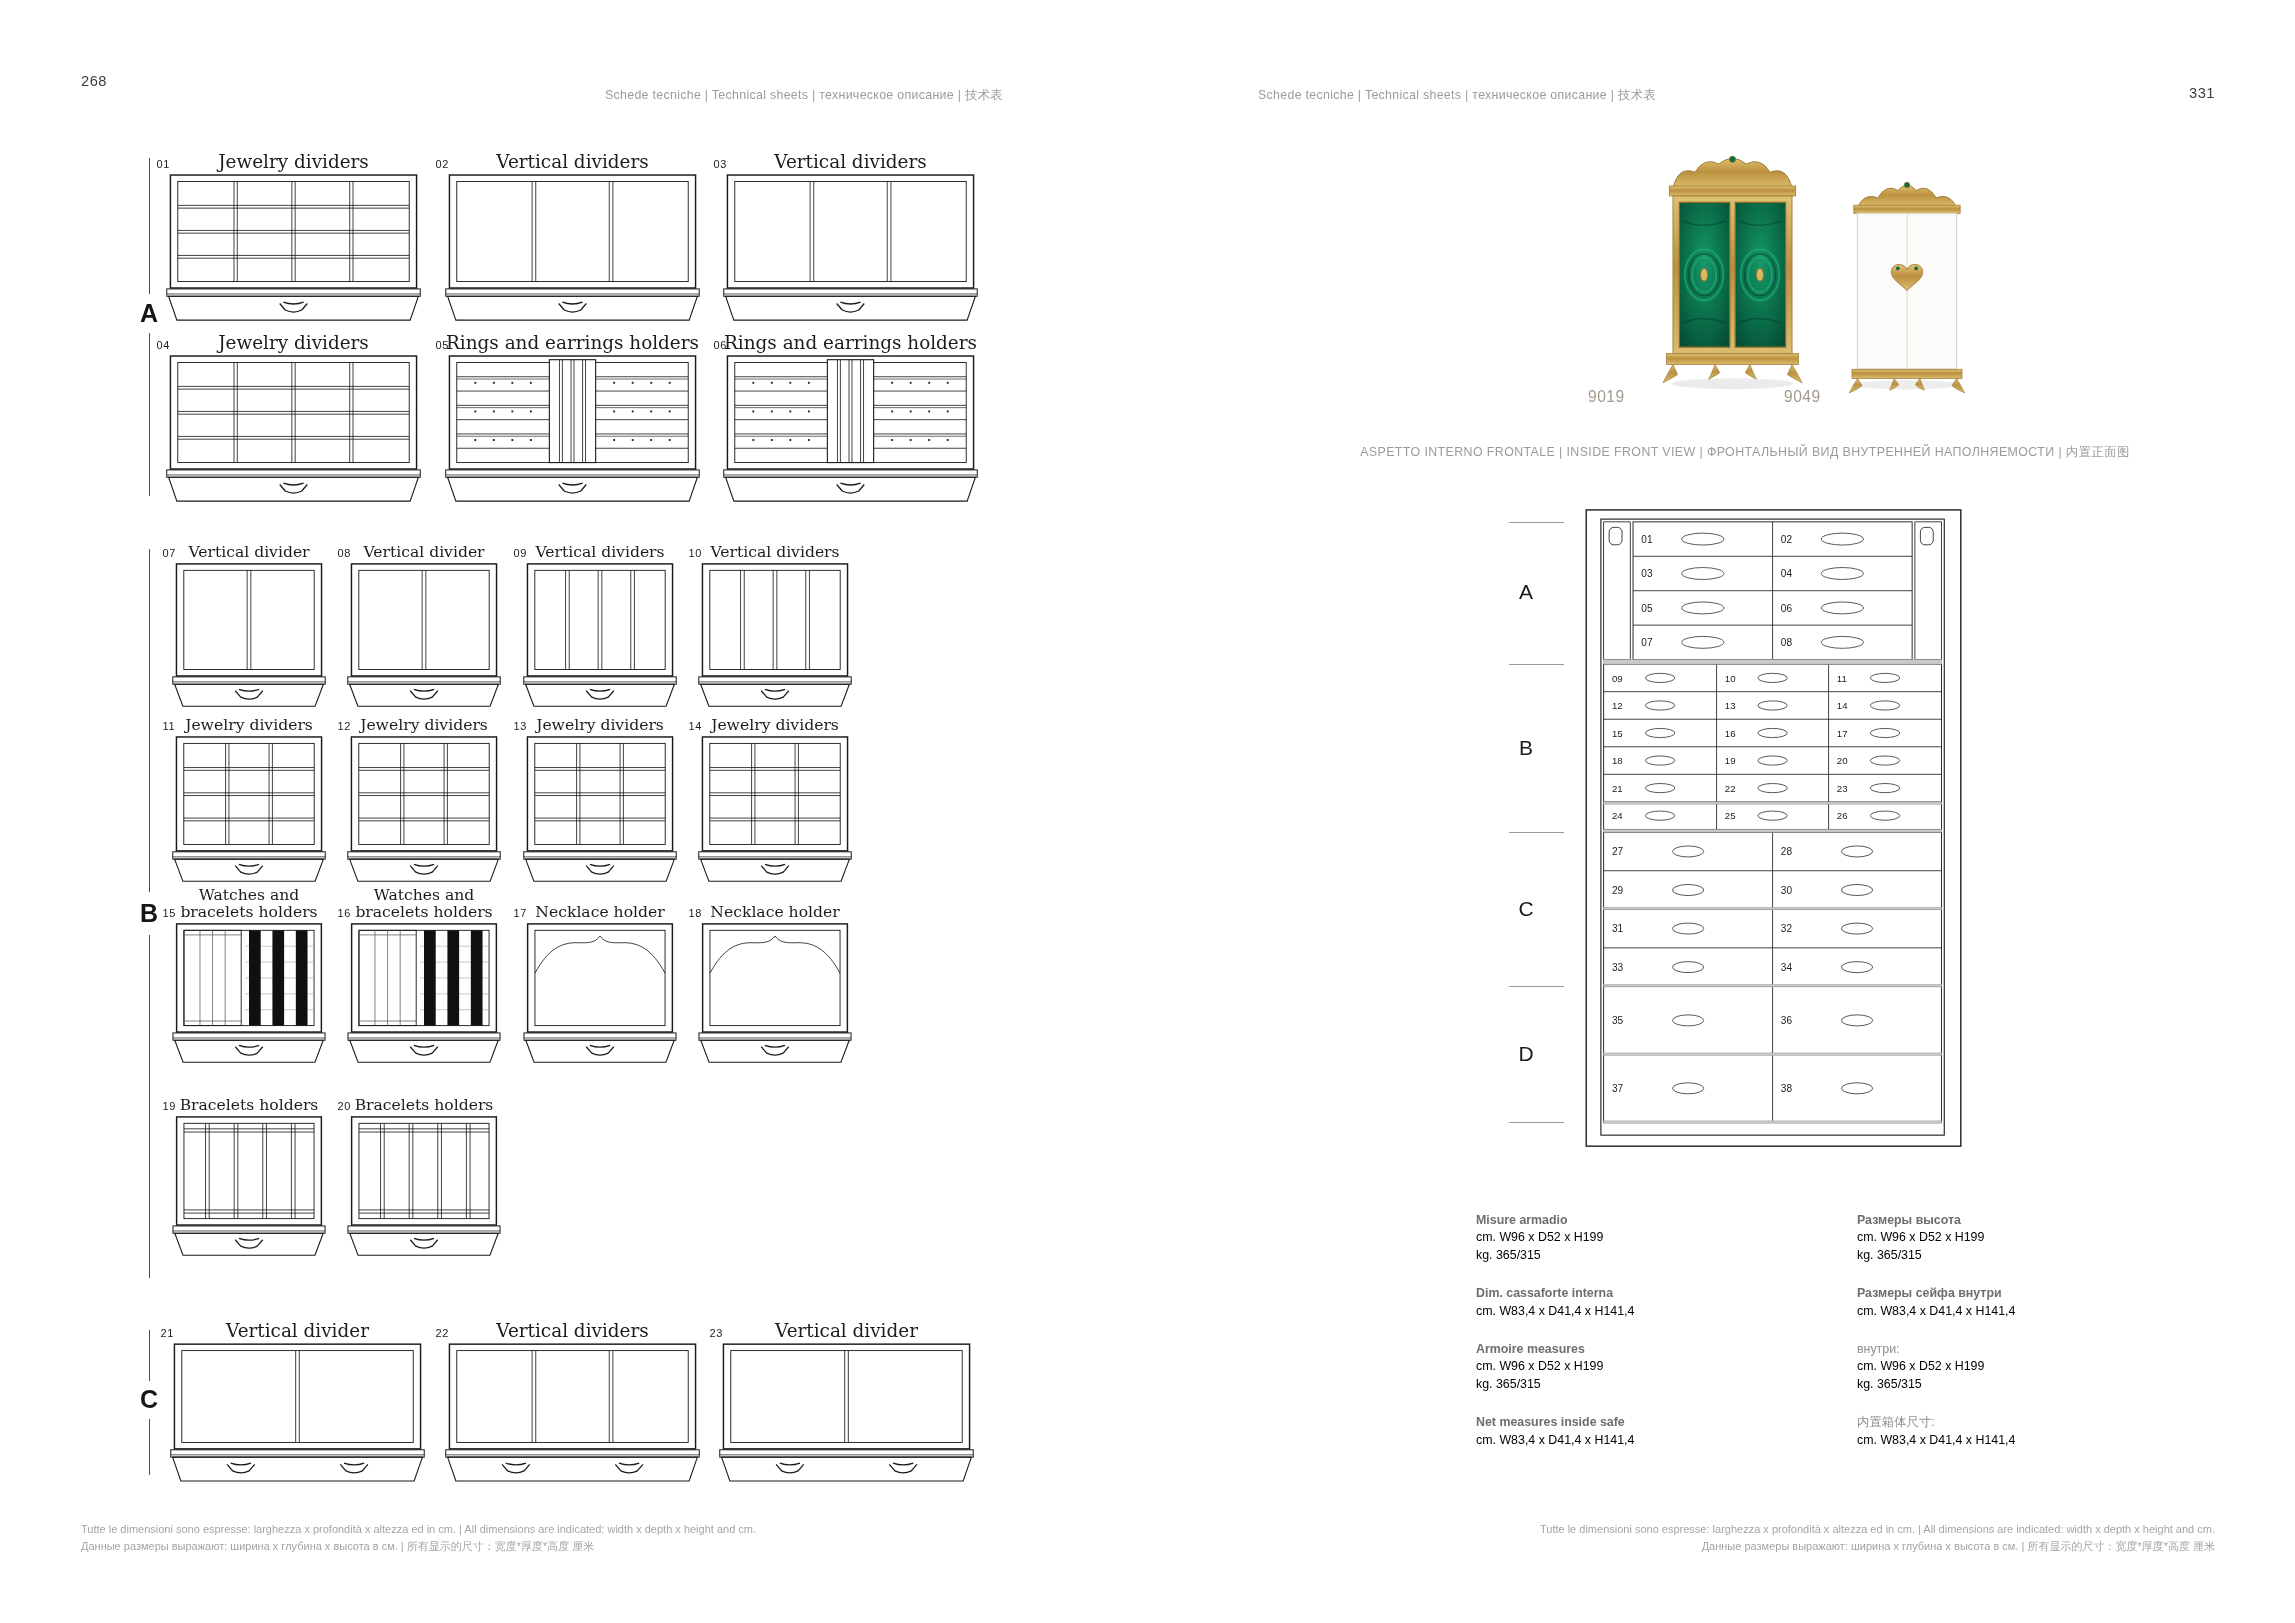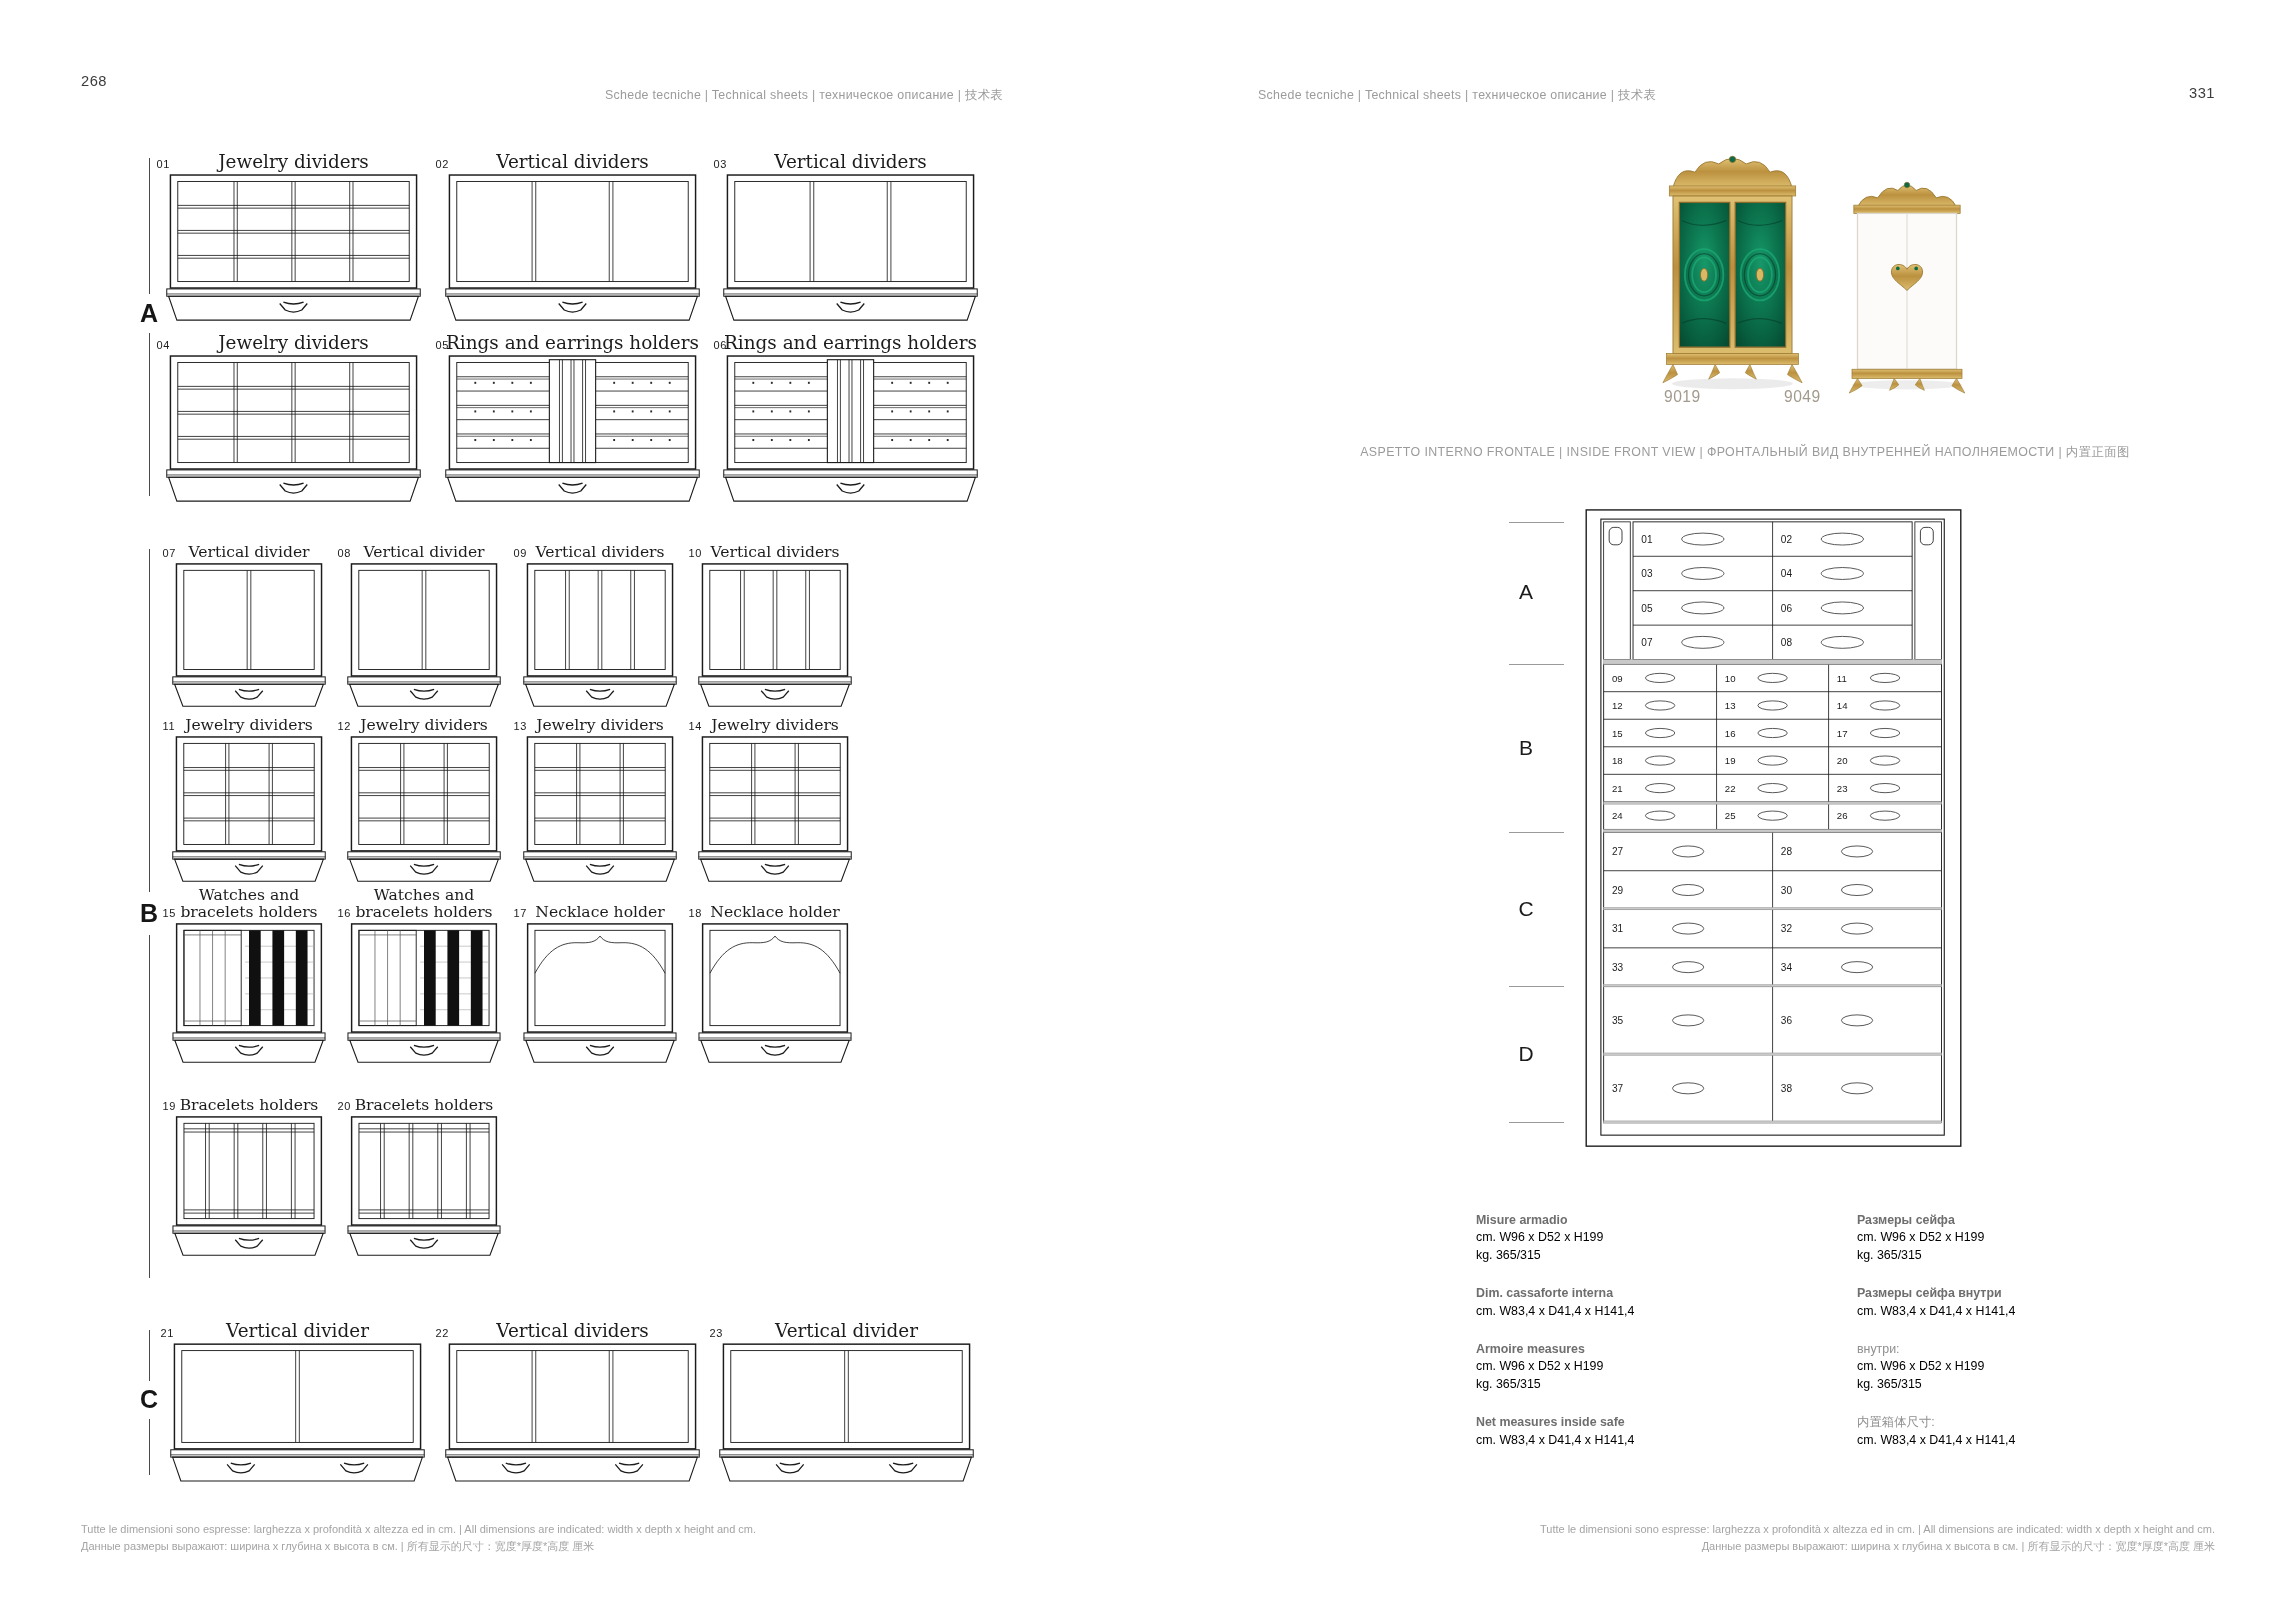--- a/index.html
+++ b/index.html
@@ -627,21 +627,21 @@
       <path d="M76 104 c-4 -8 -17 -7 -17 3 c0 8 10 13 17 20 c7 -7 17 -12 17 -20 c0 -10 -13 -11 -17 -3 z" fill="url(#gold2)" stroke="#9d7a33" stroke-width="1"></path>
       <circle cx="66" cy="103" r="2" fill="#0a6b46"></circle>
         <circle cx="86" cy="103" r="2" fill="#0a6b46"></circle>
       <rect x="16" y="213" width="120" height="10" fill="url(#gold2)" stroke="#9d7a33" stroke-width="0.8"></rect>
       <path d="M22 223 q-6 10 -9 16 q9 -4 14 -8 z" fill="url(#gold2)" stroke="#9d7a33" stroke-width="0.7"></path>
       <path d="M130 223 q6 10 9 16 q-9 -4 -14 -8 z" fill="url(#gold2)" stroke="#9d7a33" stroke-width="0.7"></path>
       <path d="M62 223 q-3 8 -5 13 q7 -3 10 -6 z" fill="url(#gold2)" stroke="#9d7a33" stroke-width="0.7"></path>
       <path d="M90 223 q3 8 5 13 q-7 -3 -10 -6 z" fill="url(#gold2)" stroke="#9d7a33" stroke-width="0.7"></path>
     </svg>
   </div>
-  <div class="prod-label" style="left:1664px;top:388px;">9019</div>
+  <div class="prod-label" style="left:1588px;top:388px;">9019</div>
   <div class="prod-label" style="left:1784px;top:388px;">9049</div>
 
   <div class="abs section-heading" style="left:1745px;top:444px;transform:translateX(-50%);">ASPETTO INTERNO FRONTALE | INSIDE FRONT VIEW | ФРОНТАЛЬНЫЙ ВИД ВНУТРЕННЕЙ НАПОЛНЯЕМОСТИ | 内置正面图</div>
 
   <div class="abs" id="schematic" style="left:1585px;top:509px;"><svg width="377" height="639" viewBox="0 0 410 696">
         <rect x="1" y="1" width="408" height="693" rx="0" fill="none" stroke="#1b1b1b" stroke-width="1.5"></rect>
         <rect x="17" y="11" width="374" height="671" rx="0" fill="none" stroke="#1b1b1b" stroke-width="1.2"></rect>
         <rect x="20" y="14" width="29" height="150" rx="0" fill="none" stroke="#1b1b1b" stroke-width="0.9"></rect>
         <rect x="359" y="14" width="29" height="150" rx="0" fill="none" stroke="#1b1b1b" stroke-width="0.9"></rect>
         <rect x="26" y="20" width="14" height="19" rx="5" fill="none" stroke="#1b1b1b" stroke-width="0.9"></rect>
@@ -778,21 +778,21 @@
         <div class="m-line">cm. W96 x D52 x H199</div>
         <div class="m-line">kg. 365/315</div>
       </div>
       <div class="m-group">
         <div class="m-title">Net measures inside safe</div>
         <div class="m-line">cm. W83,4 x D41,4 x H141,4</div>
       </div>
     </div>
   <div class="measures" id="measures-right" style="left:1857px;top:1212px;">
       <div class="m-group">
-        <div class="m-title">Размеры сейфа</div>
+        <div class="m-title">Размеры высота</div>
         <div class="m-line">cm. W96 x D52 x H199</div>
         <div class="m-line">kg. 365/315</div>
       </div>
       <div class="m-group">
         <div class="m-title">Размеры сейфа внутри</div>
         <div class="m-line">cm. W83,4 x D41,4 x H141,4</div>
       </div>
       <div class="m-group">
         <div class="m-title light">внутри:</div>
         <div class="m-line">cm. W96 x D52 x H199</div>

